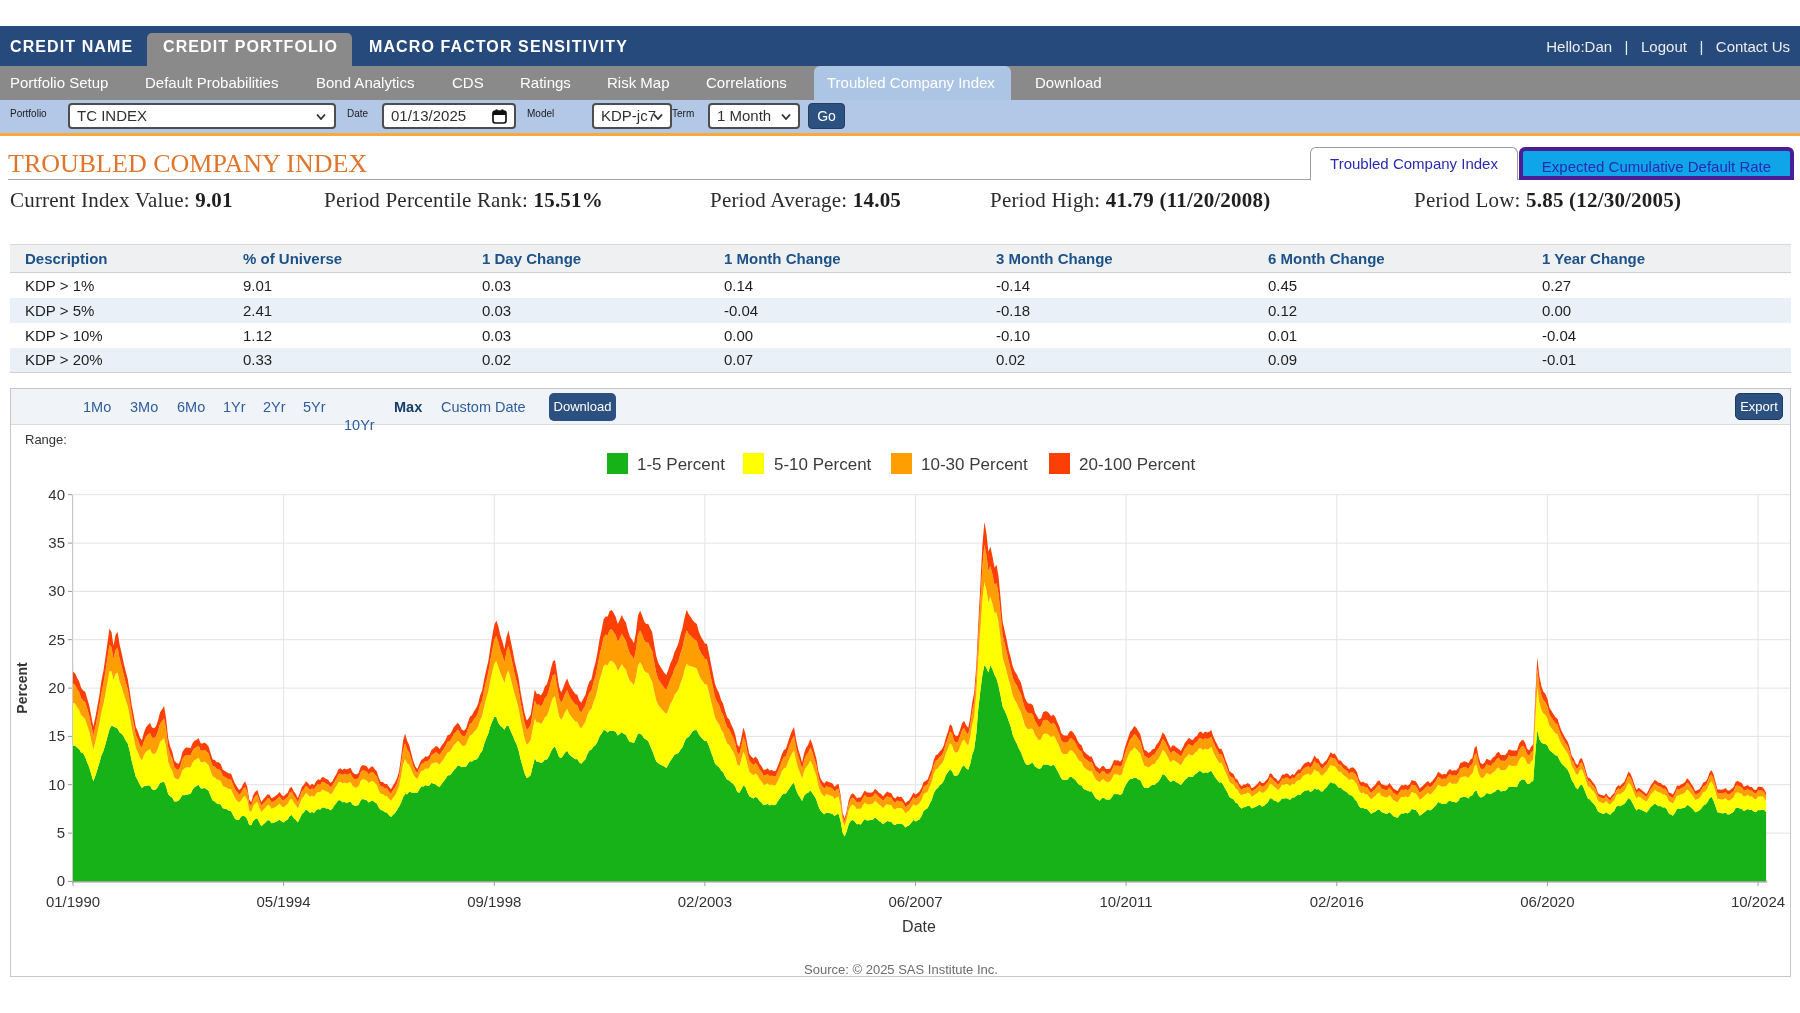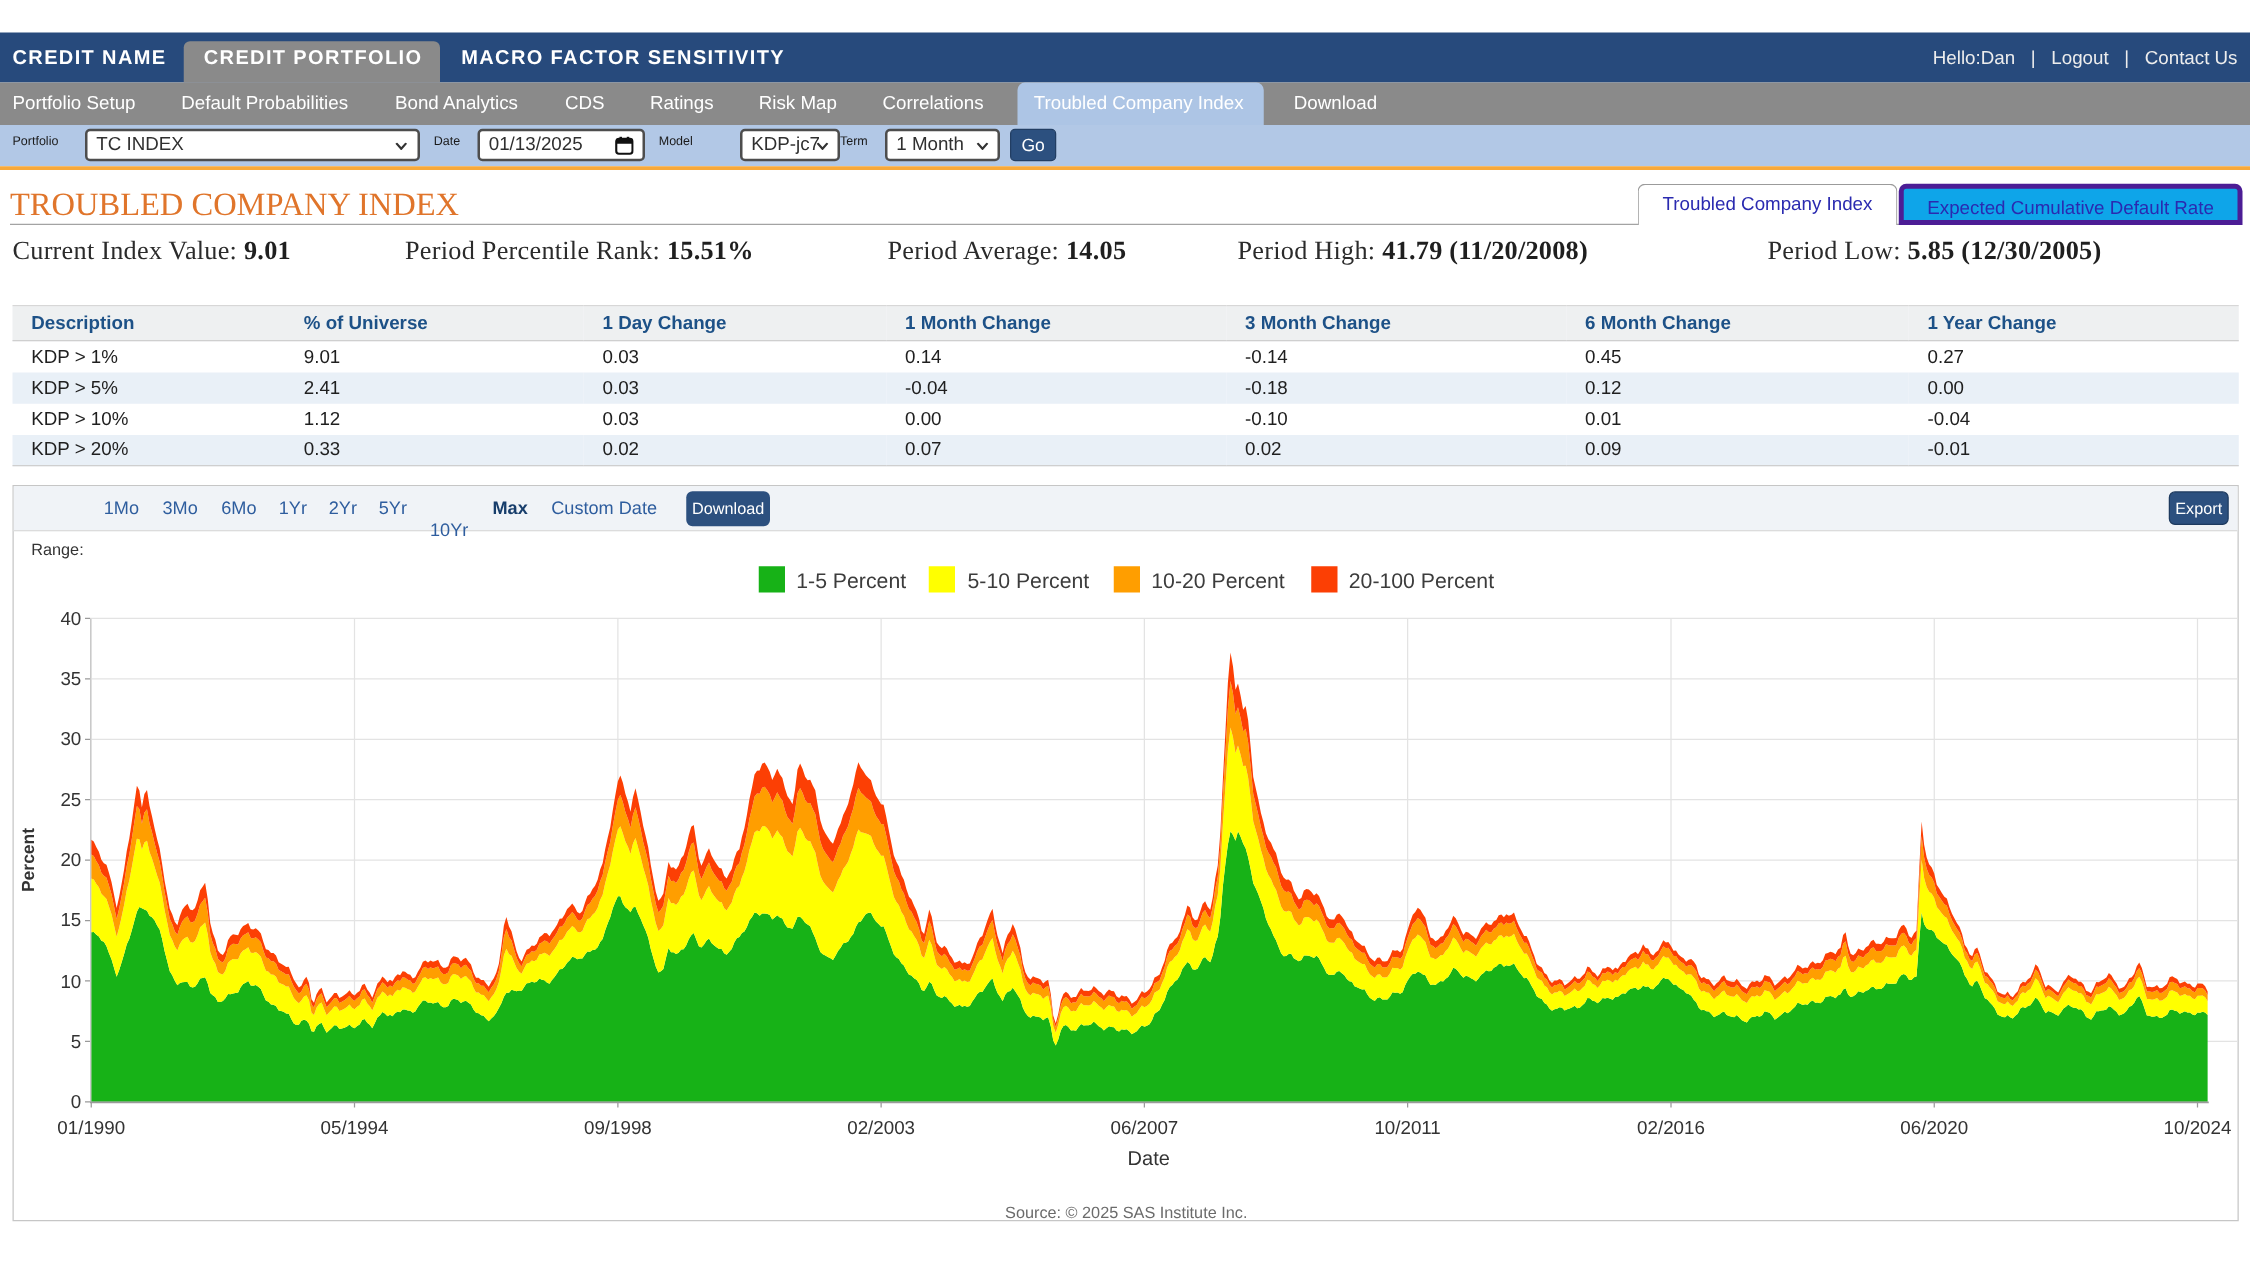--- a/index.html
+++ b/index.html
@@ -196,21 +196,21 @@
   <div class="abs rng" style="left:383px; font-weight:bold; color:#173d6b;">Max</div>
   <div class="abs rng" style="left:430px;">Custom Date</div>
   <div class="abs" id="dlbtn">Download</div>
   <div class="abs" id="exbtn">Export</div>
 
   <div class="abs leg" style="left:596px; background:#17b217;"></div>
   <div class="abs legt" style="left:626px;">1-5 Percent</div>
   <div class="abs leg" style="left:732px; background:#ffff00;"></div>
   <div class="abs legt" style="left:763px;">5-10 Percent</div>
   <div class="abs leg" style="left:880px; background:#ff9e00;"></div>
-  <div class="abs legt" style="left:910px;">10-20 Percent</div>
+  <div class="abs legt" style="left:910px;">10-30 Percent</div>
   <div class="abs leg" style="left:1038px; background:#fc3f04;"></div>
   <div class="abs legt" style="left:1068px;">20-100 Percent</div>
 
   <svg class="abs" style="left:0; top:0;" width="1779" height="587" viewBox="0 0 1779 587">
 
     <g stroke="#e3e3e3" stroke-width="1">
       <line x1="61" y1="105.7" x2="1779" y2="105.7"></line>
       <line x1="61" y1="154.1" x2="1779" y2="154.1"></line>
       <line x1="61" y1="202.4" x2="1779" y2="202.4"></line>
       <line x1="61" y1="250.7" x2="1779" y2="250.7"></line>

